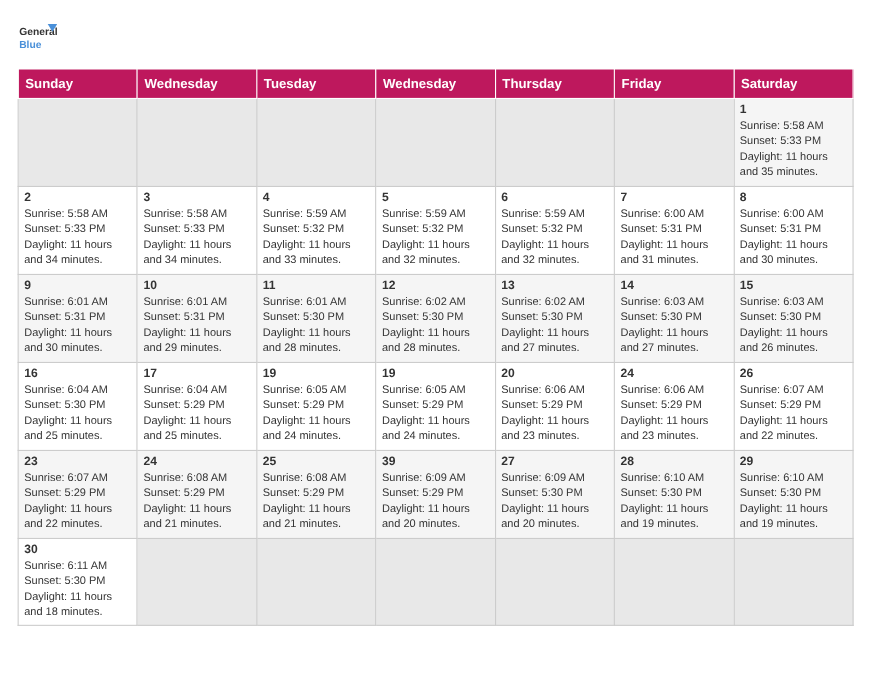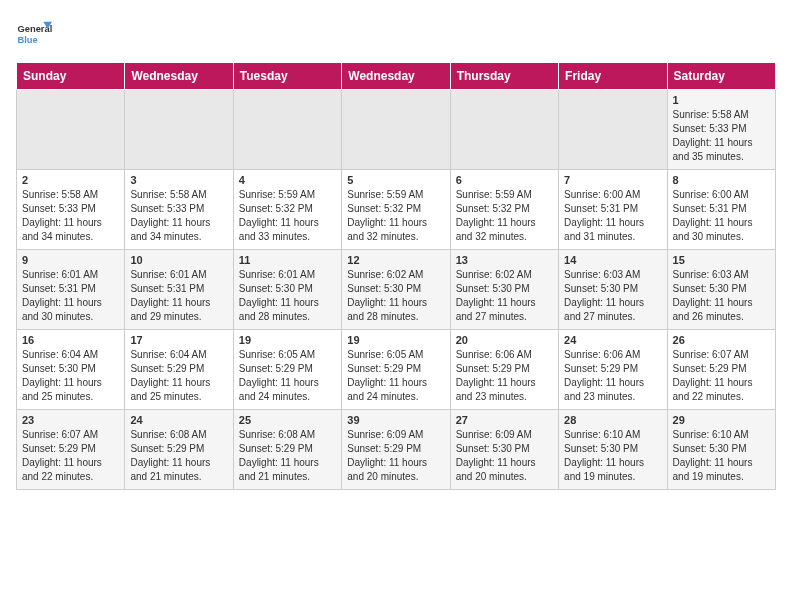--- a/index.html
+++ b/index.html
@@ -236,14 +236,26 @@
         </td>
         <td>
           <span class="day-number">28</span>
           <div class="day-info">Sunrise: 6:10 AM<br>Sunset: 5:30 PM<br>Daylight: 11 hours and 19 minutes.</div>
         </td>
         <td>
           <span class="day-number">29</span>
           <div class="day-info">Sunrise: 6:10 AM<br>Sunset: 5:30 PM<br>Daylight: 11 hours and 19 minutes.</div>
         </td>
       </tr>
+      <tr class="last-row">
+        <td>
+          <span class="day-number">30</span>
+          <div class="day-info">Sunrise: 6:11 AM<br>Sunset: 5:30 PM<br>Daylight: 11 hours and 18 minutes.</div>
+        </td>
+        <td class="empty"></td>
+        <td class="empty"></td>
+        <td class="empty"></td>
+        <td class="empty"></td>
+        <td class="empty"></td>
+        <td class="empty"></td>
+      </tr>
     </tbody>
 </table>
 
 </body></html>

